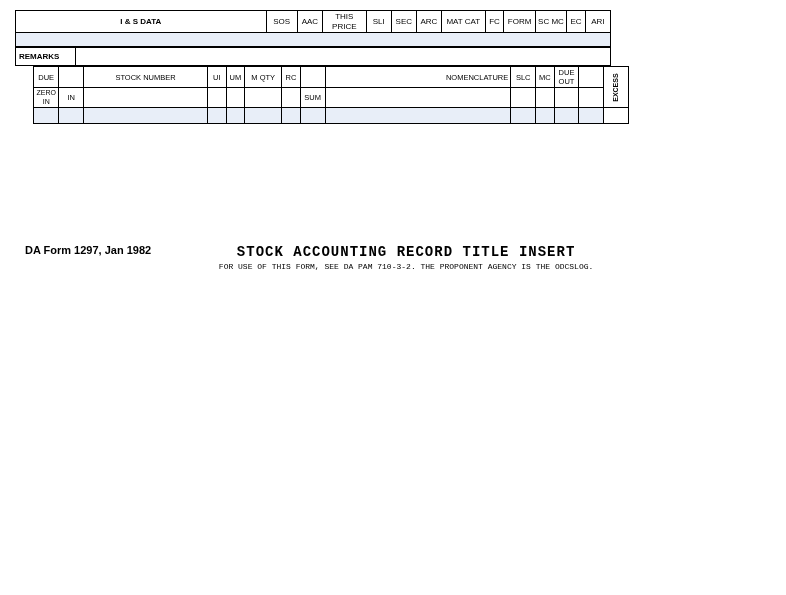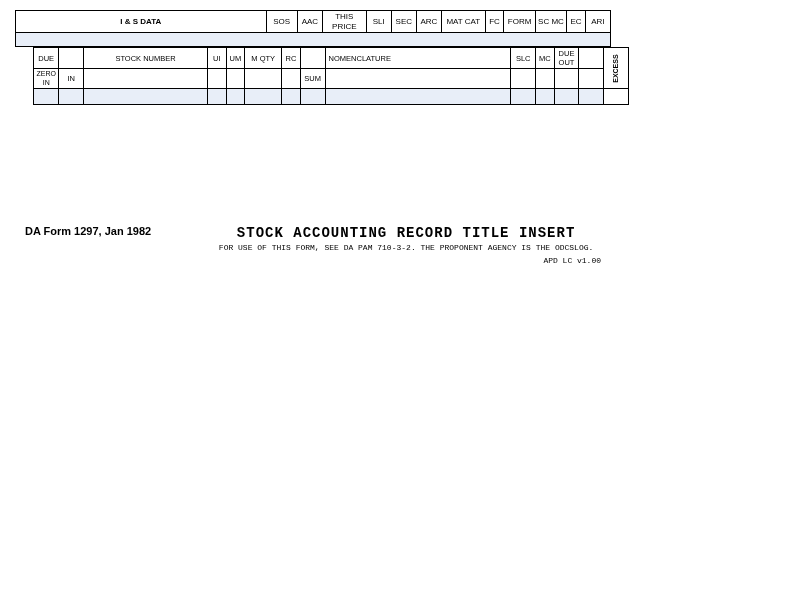--- a/index.html
+++ b/index.html
@@ -72,21 +72,21 @@
       margin-left: 18px;
     }
     .main-table td {
       border: 1px solid #000;
       padding: 1px 2px;
       text-align: center;
       vertical-align: middle;
       line-height: 1.2;
     }
     .main-table .nomenclature {
-      text-align: left;
+      text-align: right;
       padding-left: 3px;
     }
 
     .data-row td {
       height: 16px;
       background: #e8eef8;
     }
 
     
     .excess-cell {
@@ -177,20 +177,28 @@
         <td>SC MC</td>
         <td>EC</td>
         <td>ARI</td>
       </tr>
       <tr class="row-empty">
         <td colspan="13" style="background:#e8eef8; height:14px;"></td>
       </tr>
     </tbody>
   </table>
 
+  <table class="remarks-table">
+    <tbody>
+      <tr>
+        <td class="remarks-label">REMARKS</td>
+        <td></td>
+      </tr>
+    </tbody>
+  </table>
 
   <table class="main-table">
     <colgroup>
       <col style="width:4%">
       <col style="width:4%">
       <col style="width:20%">
       <col style="width:3%">
       <col style="width:3%">
       <col style="width:6%">
       <col style="width:3%">
@@ -253,17 +261,16 @@
     </tbody>
   </table>
 
   <div class="footer-area">
     <div>
       <div class="form-id">DA Form 1297, Jan 1982</div>
     </div>
     <div class="title-block">
       <div class="form-title">STOCK ACCOUNTING RECORD TITLE INSERT</div>
       <div class="form-subtitle">FOR USE OF THIS FORM, SEE DA  PAM 710-3-2.  THE PROPONENT AGENCY IS THE ODCSLOG.</div>
-      <div class="apd-version">APD LC v1.00</div>
     </div>
   </div>
 
 </div>
 
 </body></html>

